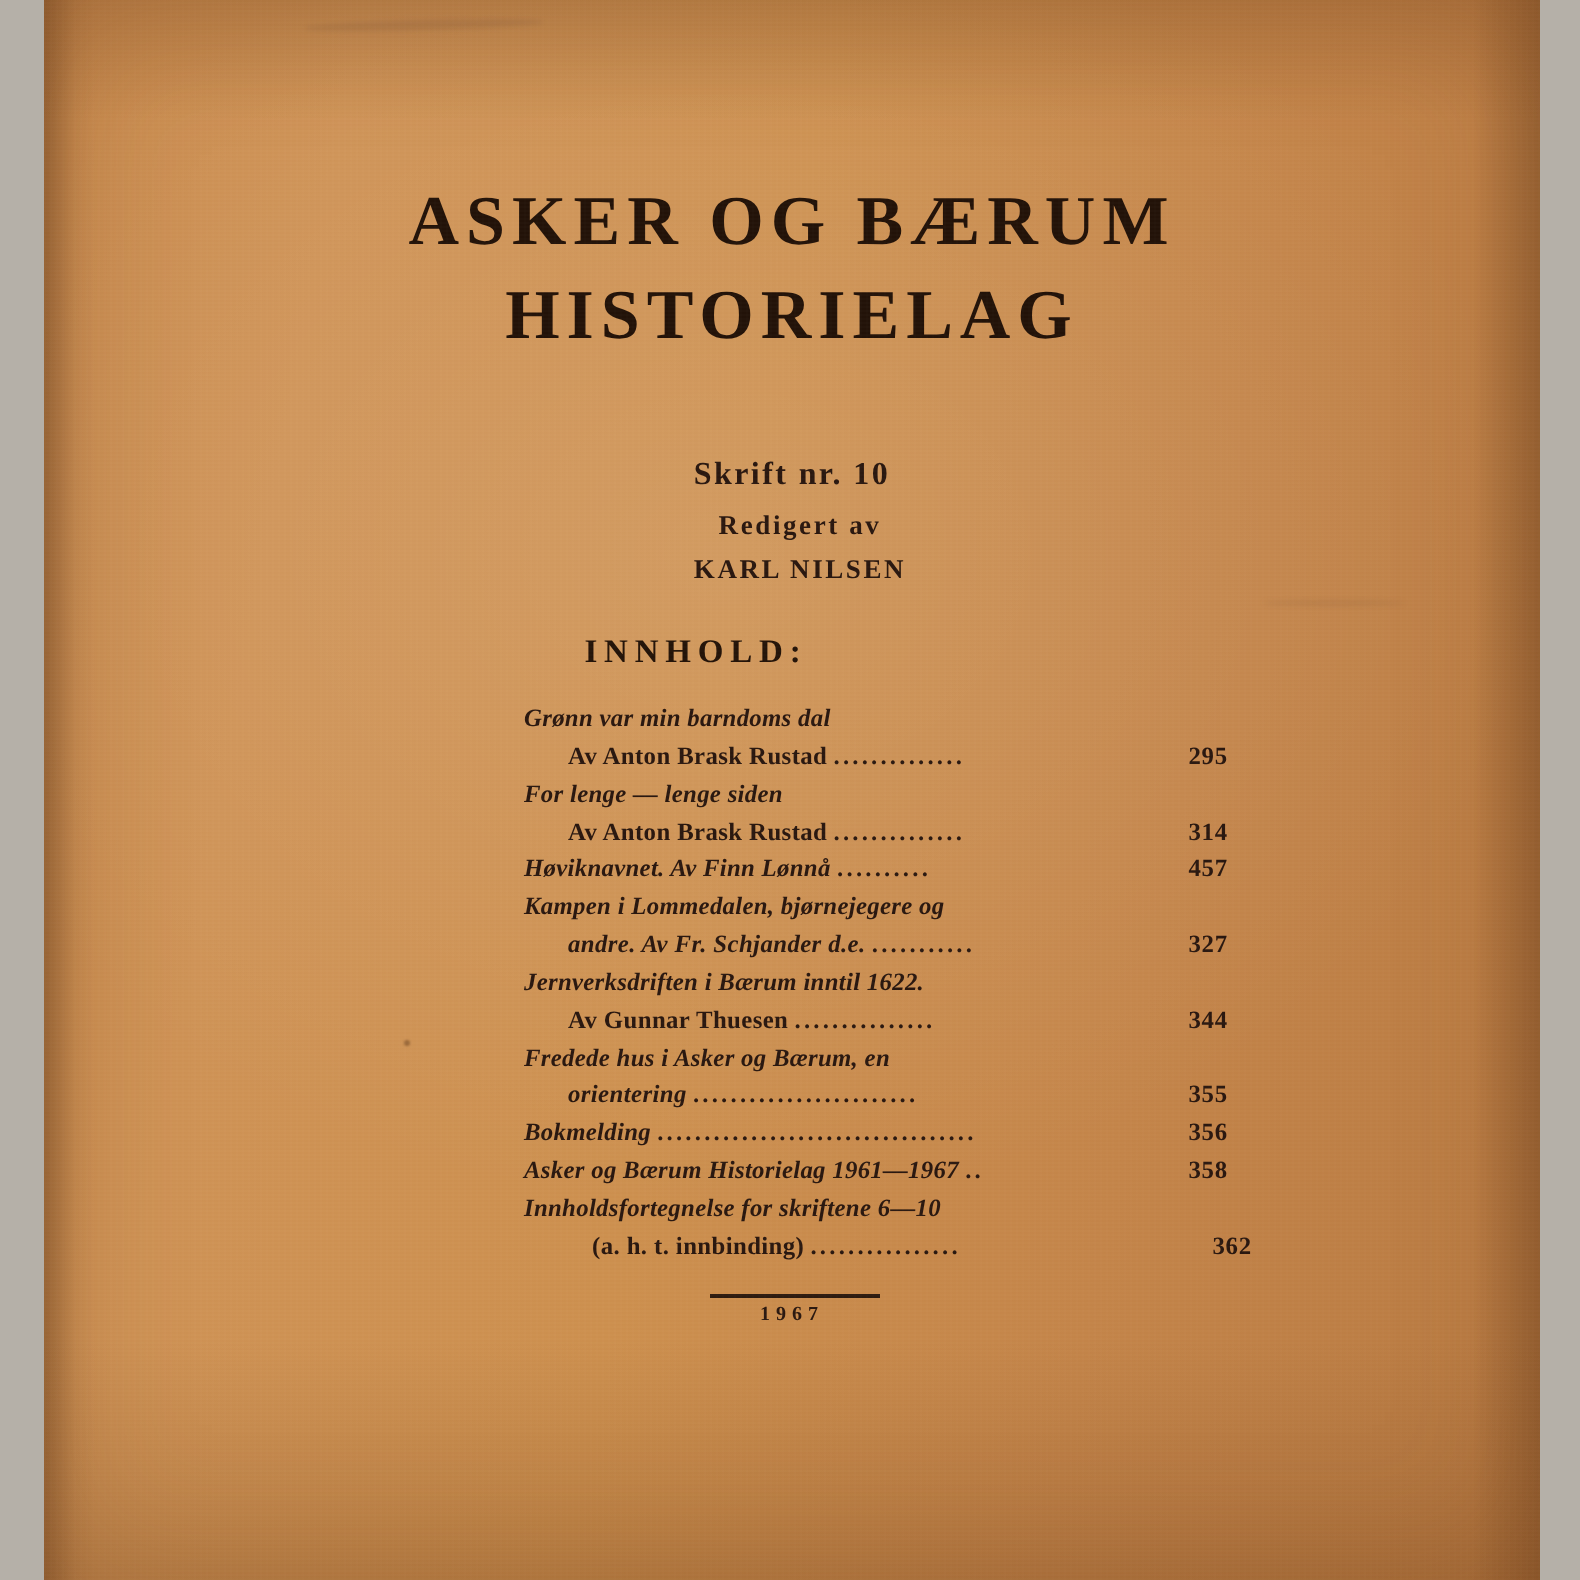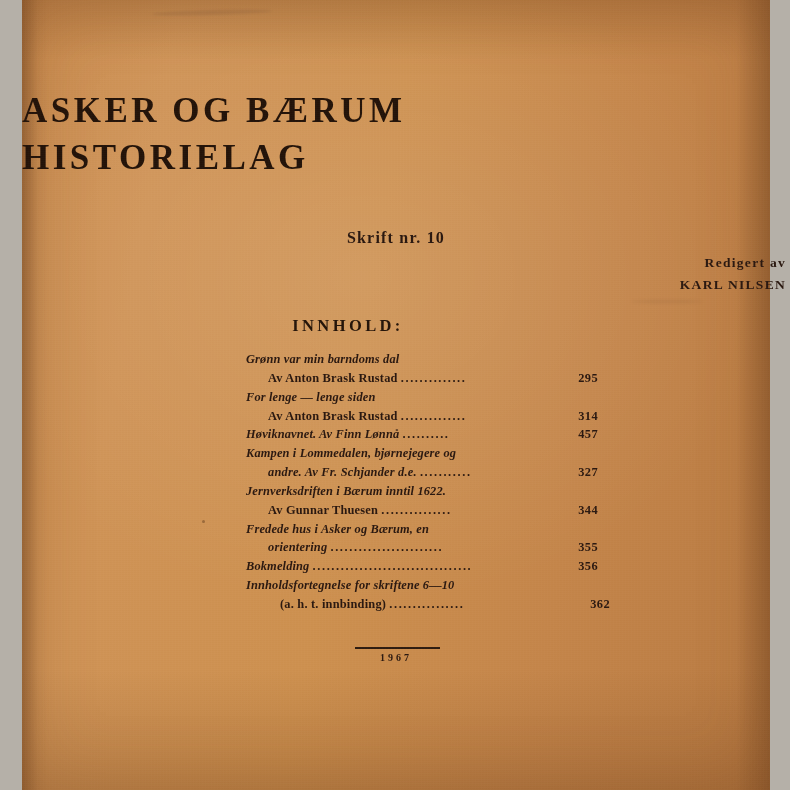--- a/index.html
+++ b/index.html
@@ -98,20 +98,21 @@
     left: 0; top: 0;
     width: 748px;
     height: 790px;
     color: #2b1a10;
   }
   .title-block {
     position: absolute;
     top: 88px;
     left: 0;
     width: 748px;
+    text-align: center;
   }
   .title-line {
     font-family: "Liberation Serif", serif;
     font-size: 35px;
     letter-spacing: 3.5px;
     font-weight: 700;
     color: #231309;
     line-height: 1.34;
   }
   .subtitle {
@@ -122,44 +123,44 @@
     text-align: center;
     font-size: 16px;
     font-weight: 700;
     letter-spacing: 1.2px;
     color: #2a1810;
     margin-top: 26px;
   }
   .editor-block {
     position: absolute;
     top: 252px;
-    left: 16px;
-    width: 748px;
-    text-align: right;
+    left: 4px;
+    width: 748px;
+    text-align: center;
     font-size: 13.5px;
     letter-spacing: 1.3px;
     font-weight: 700;
     color: #2a1810;
     line-height: 1.65;
   }
   .innhold-head {
     position: absolute;
     top: 316px;
     left: 0;
     width: 652px;
     text-align: center;
     font-size: 16.5px;
     font-weight: 700;
     letter-spacing: 3.4px;
     color: #241409;
   }
   .toc {
     position: absolute;
     top: 350px;
-    left: 224px;
+    left: 240px;
     width: 300px;
     font-size: 12.4px;
     color: #2a1810;
   }
   .toc-entry {
     position: relative;
     line-height: 1.52;
   }
   .toc-title {
     font-style: italic;
@@ -301,20 +302,25 @@
             <span class="pg">355</span>
           </span>
         </div>
 
         <div class="toc-entry one-line">
           <span class="toc-title" style="display:inline">Bokmelding</span>
           <span class="dots" style="font-style:normal">..................................</span>
           <span class="pg" style="position:absolute;right:-52px">356</span>
         </div>
 
+        <div class="toc-entry one-line">
+          <span class="toc-title" style="display:inline">Asker og Bærum Historielag 1961—1967</span>
+          <span class="dots" style="font-style:normal">..</span>
+          <span class="pg" style="position:absolute;right:-52px">358</span>
+        </div>
 
         <div class="toc-entry">
           <span class="toc-title">Innholdsfortegnelse for skriftene 6—10</span>
           <span class="toc-line2" style="padding-left:34px">
             <span class="toc-sub" style="">(a. h. t. innbinding)</span>
             <span class="dots">................</span>
             <span class="pg" style="right:-64px">362</span>
           </span>
         </div>
 

